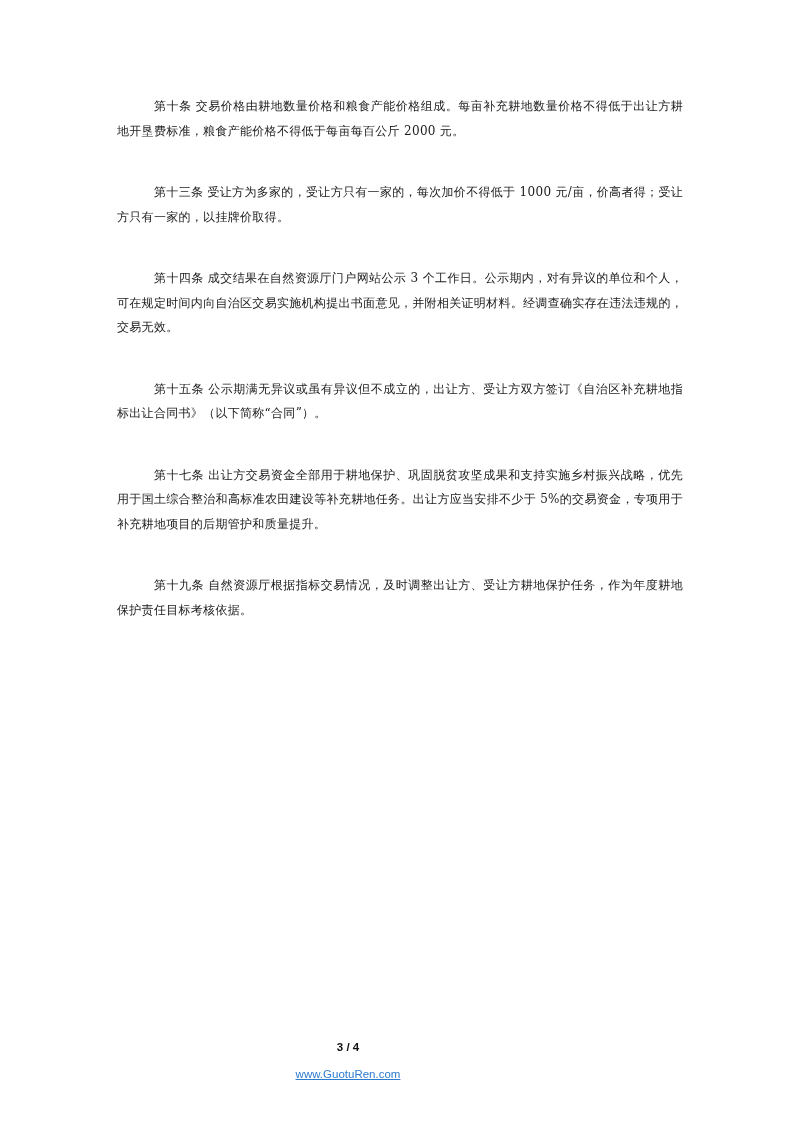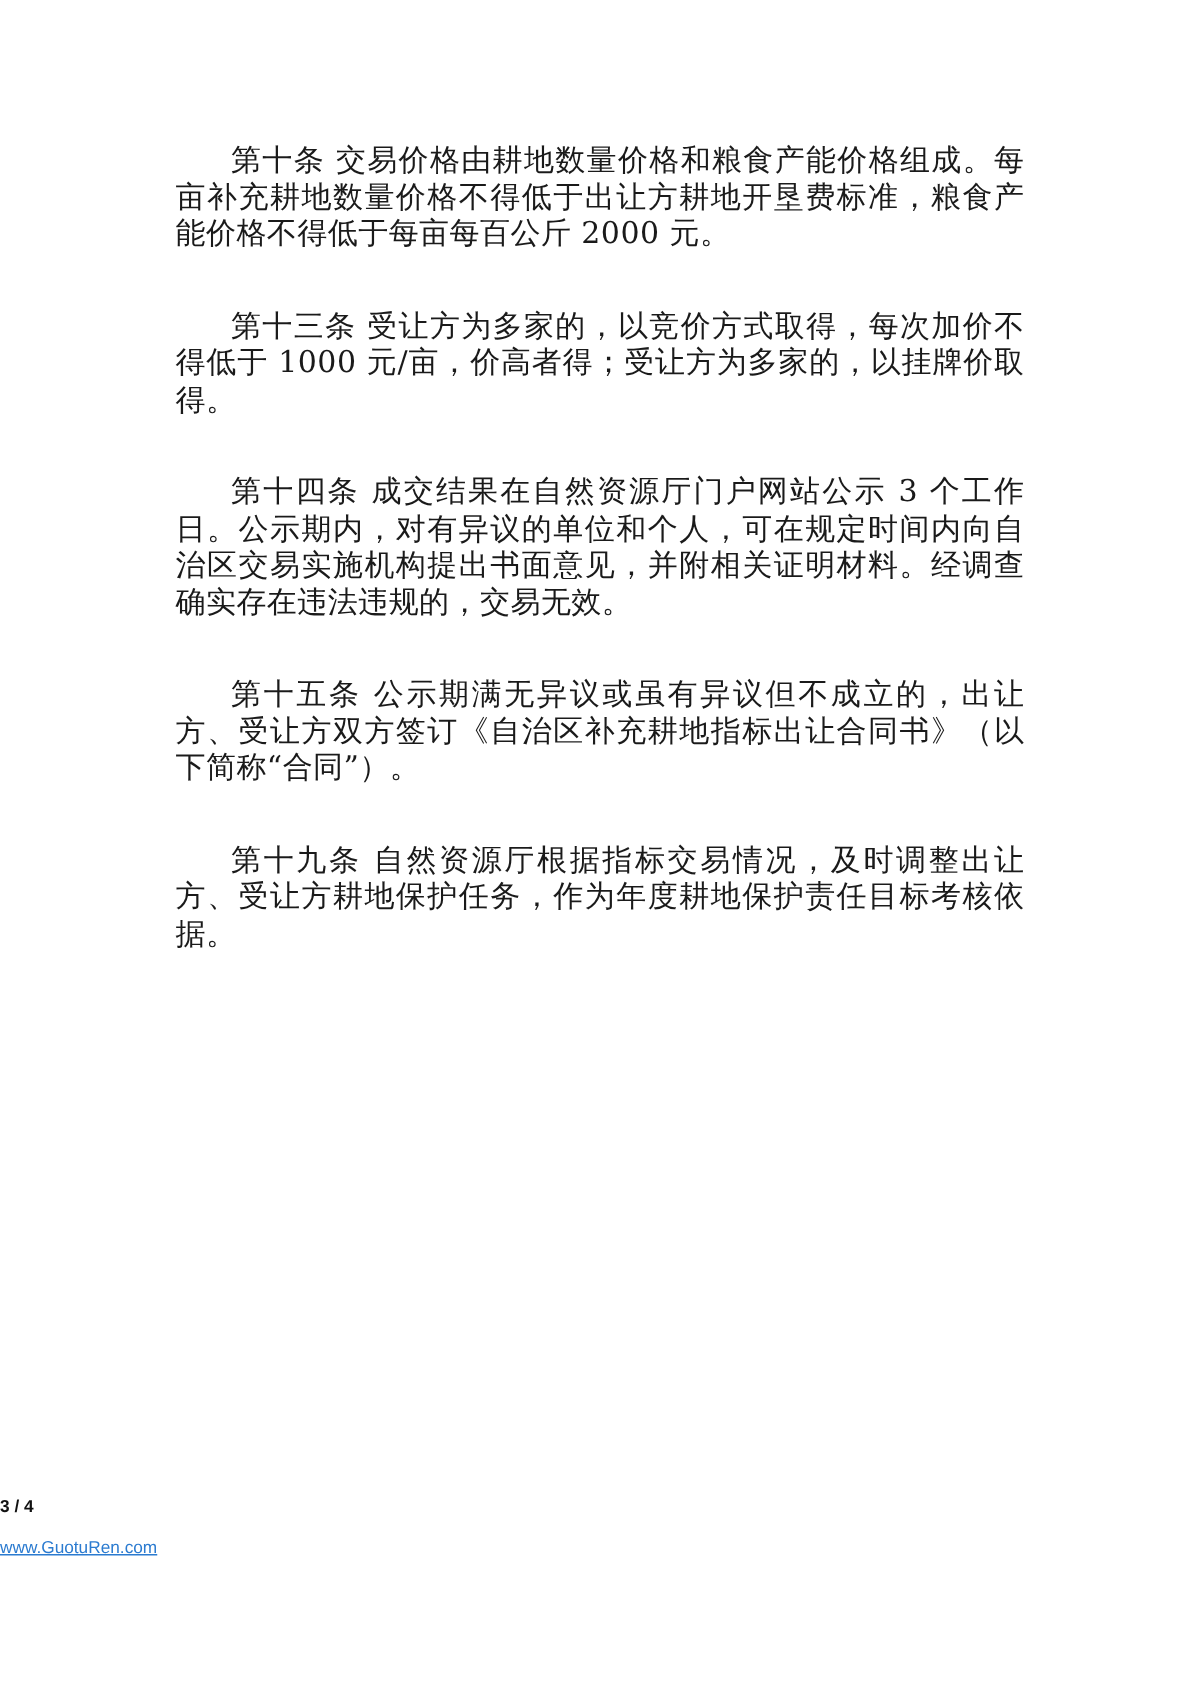--- a/index.html
+++ b/index.html
@@ -15,33 +15,34 @@
     font-family: "DejaVu Serif", "Liberation Serif", serif;
     color: #1a1a1a;
   }
   .page {
     position: absolute;
     left: 117px;
     top: 94px;
     width: 566px;
   }
   .para {
-    font-size: 20px;
+    font-size: 12px;
     line-height: 24.5px;
     text-indent: 37px;
     margin: 0 0 37px 0;
     text-align: justify;
     letter-spacing: 0.3px;
     word-break: break-all;
   }
   .footer {
     position: absolute;
     left: 0;
     width: 696px;
-    top: 998px;
+    top: 1040px;
+    text-align: center;
     font-family: "Liberation Sans", "DejaVu Sans", sans-serif;
   }
   .page-num {
     font-size: 11.5px;
     font-weight: bold;
     color: #111;
     line-height: 15px;
   }
   .site-link {
     font-size: 11.5px;
@@ -50,22 +51,23 @@
     line-height: 15px;
     display: inline-block;
     margin-top: 12px;
   }
 </style>
 </head>
 <body>
 
 <div class="page">
   <p class="para">第十条 交易价格由耕地数量价格和粮食产能价格组成。每亩补充耕地数量价格不得低于出让方耕地开垦费标准，粮食产能价格不得低于每亩每百公斤 2000 元。</p>
-  <p class="para">第十三条 受让方为多家的，以竞价方式取得，每次加价不得低于 1000 元/亩，价高者得；受让方为多家的，以挂牌价取得。</p>
+  <p class="para">第十三条 受让方为多家的，受让方只有一家的，每次加价不得低于 1000 元/亩，价高者得；受让方只有一家的，以挂牌价取得。</p>
   <p class="para">第十四条 成交结果在自然资源厅门户网站公示 3 个工作日。公示期内，对有异议的单位和个人，可在规定时间内向自治区交易实施机构提出书面意见，并附相关证明材料。经调查确实存在违法违规的，交易无效。</p>
   <p class="para">第十五条 公示期满无异议或虽有异议但不成立的，出让方、受让方双方签订《自治区补充耕地指标出让合同书》（以下简称“合同”）。</p>
+  <p class="para">第十七条 出让方交易资金全部用于耕地保护、巩固脱贫攻坚成果和支持实施乡村振兴战略，优先用于国土综合整治和高标准农田建设等补充耕地任务。出让方应当安排不少于 5%的交易资金，专项用于补充耕地项目的后期管护和质量提升。</p>
   <p class="para">第十九条 自然资源厅根据指标交易情况，及时调整出让方、受让方耕地保护任务，作为年度耕地保护责任目标考核依据。</p>
 </div>
 
 <div class="footer">
   <div class="page-num">3 / 4</div>
   <a class="site-link">www.GuotuRen.com</a>
 </div>
 
 </body></html>

